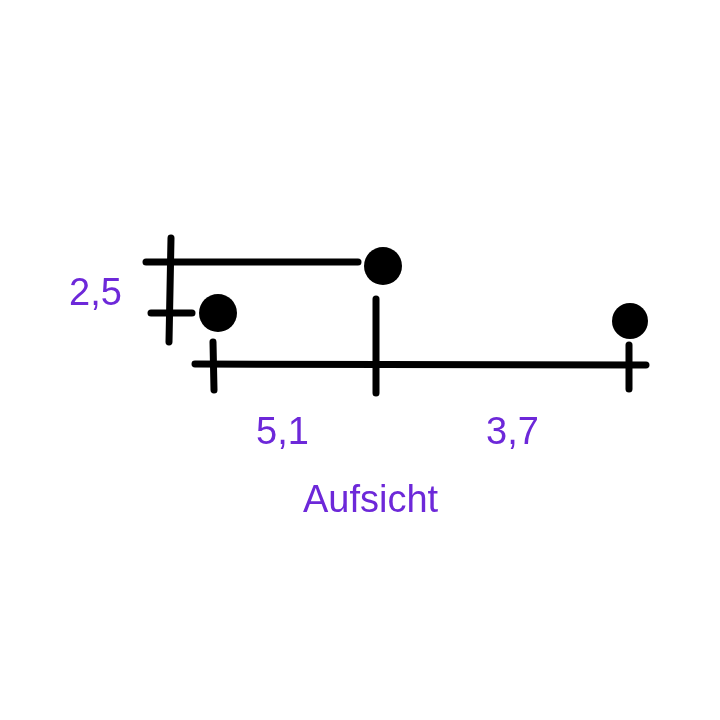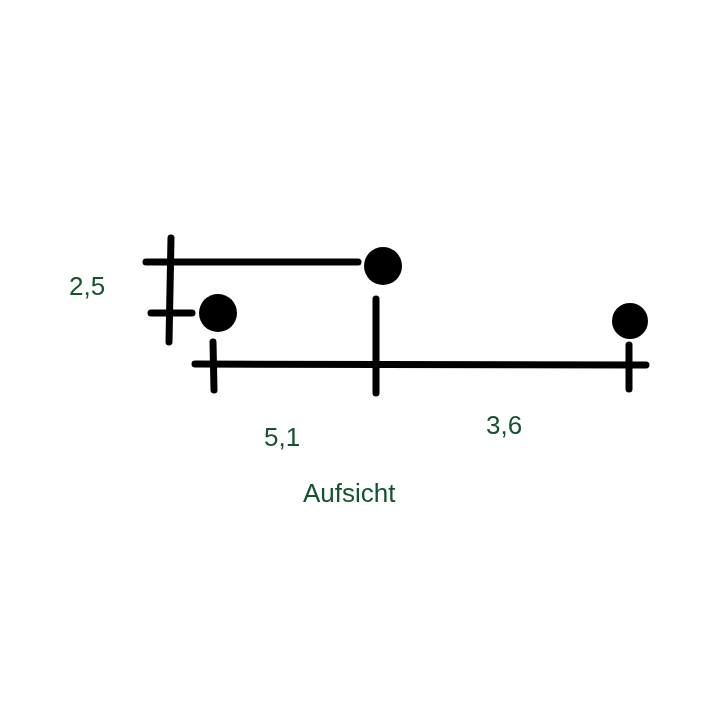--- a/index.html
+++ b/index.html
@@ -1,22 +1,22 @@
 <!DOCTYPE html>
 <html><head>
   <meta charset="utf-8">
   <style>
     html, body { margin: 0; padding: 0; background: #ffffff; }
     body { width: 720px; height: 720px; position: relative; overflow: hidden; }
     #diagram { position: absolute; left: 0; top: 0; width: 720px; height: 720px; }
     .lbl {
       position: absolute;
       font-family: "Liberation Sans", sans-serif;
-      color: #14532d;
-      font-size: 26px;
+      color: #6d28d9;
+      font-size: 38px;
       line-height: 1;
       white-space: nowrap;
       text-align: center;
     }
   </style>
 </head>
 <body>
 
 <svg id="diagram" viewBox="0 0 720 720" xmlns="http://www.w3.org/2000/svg">
   <g stroke="#000" stroke-width="7" stroke-linecap="round" fill="none">
@@ -36,15 +36,15 @@
     <line x1="629" y1="345" x2="629" y2="389"></line>
   </g>
   <g fill="#000">
     <circle cx="218" cy="313" r="19"></circle>
     <circle cx="383" cy="266" r="19"></circle>
     <circle cx="630" cy="321" r="18"></circle>
   </g>
 </svg>
 
 <div class="lbl" style="left:69px; top:273px;">2,5</div>
-<div class="lbl" style="left:264px; top:412px;margin-top:12px;">5,1</div>
-<div class="lbl" style="left:486px; top:412px;">3,6</div>
+<div class="lbl" style="left:256px; top:412px;">5,1</div>
+<div class="lbl" style="left:486px; top:412px;">3,7</div>
 <div class="lbl" style="left:303px; top:480px;">Aufsicht</div>
 
 </body></html>

